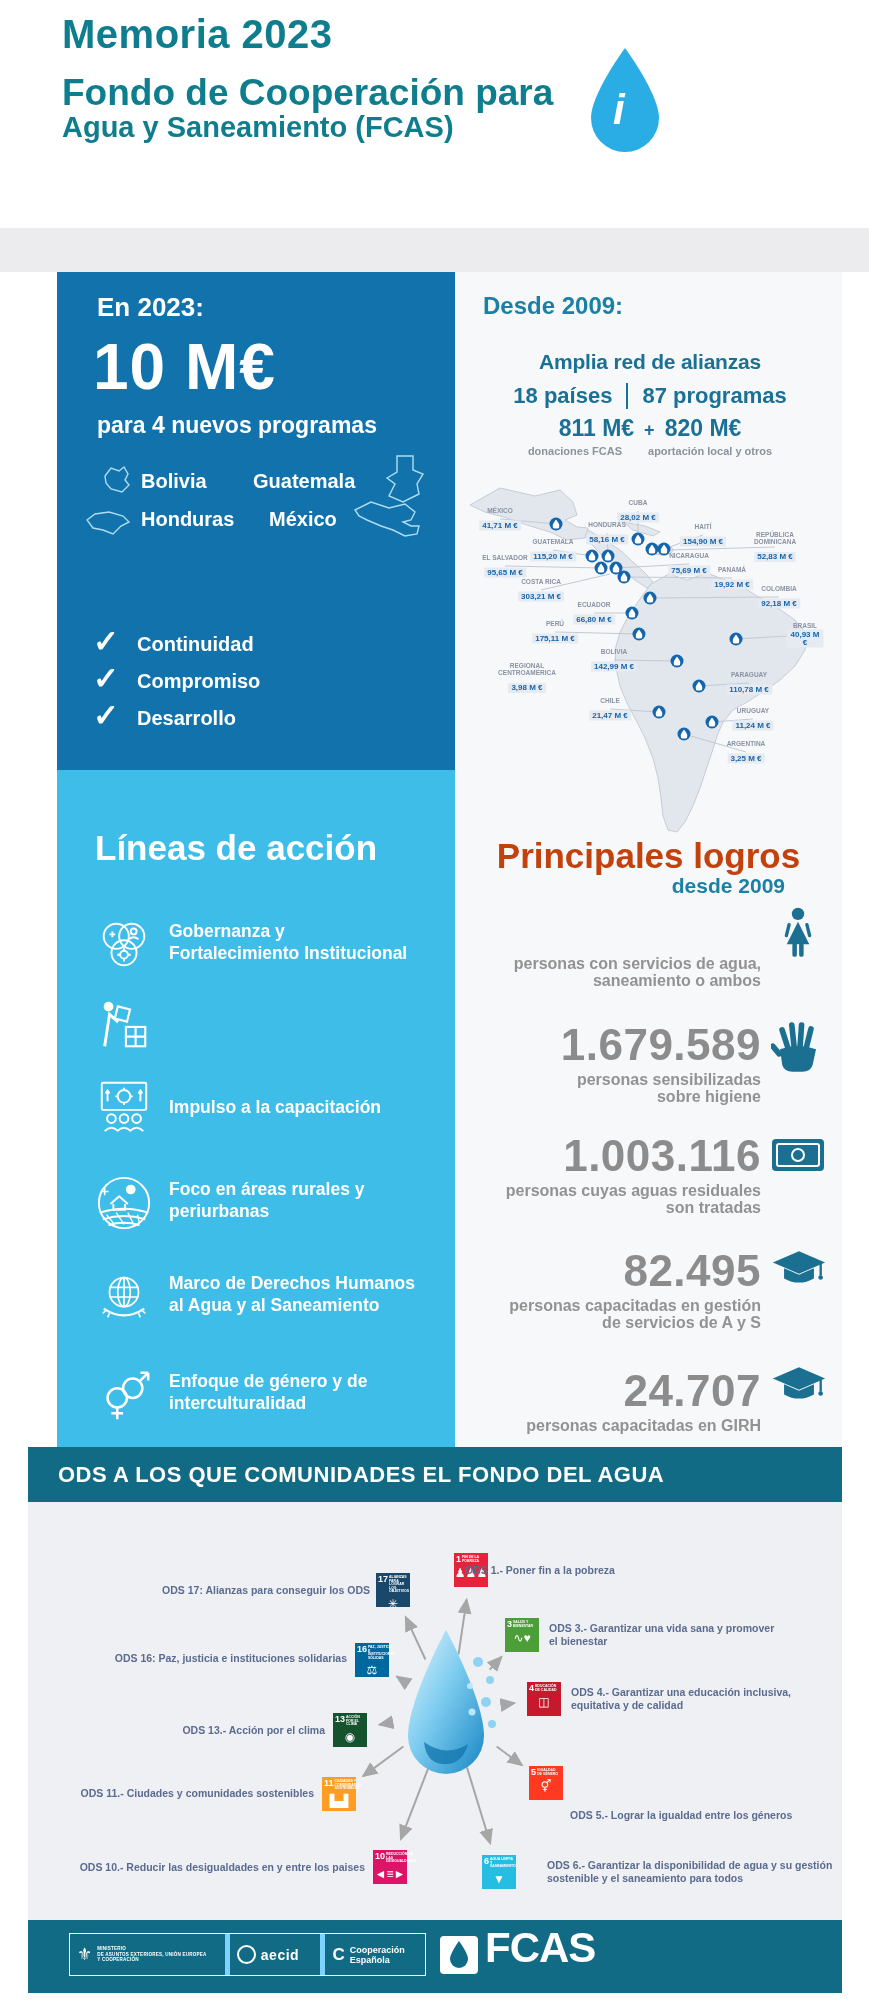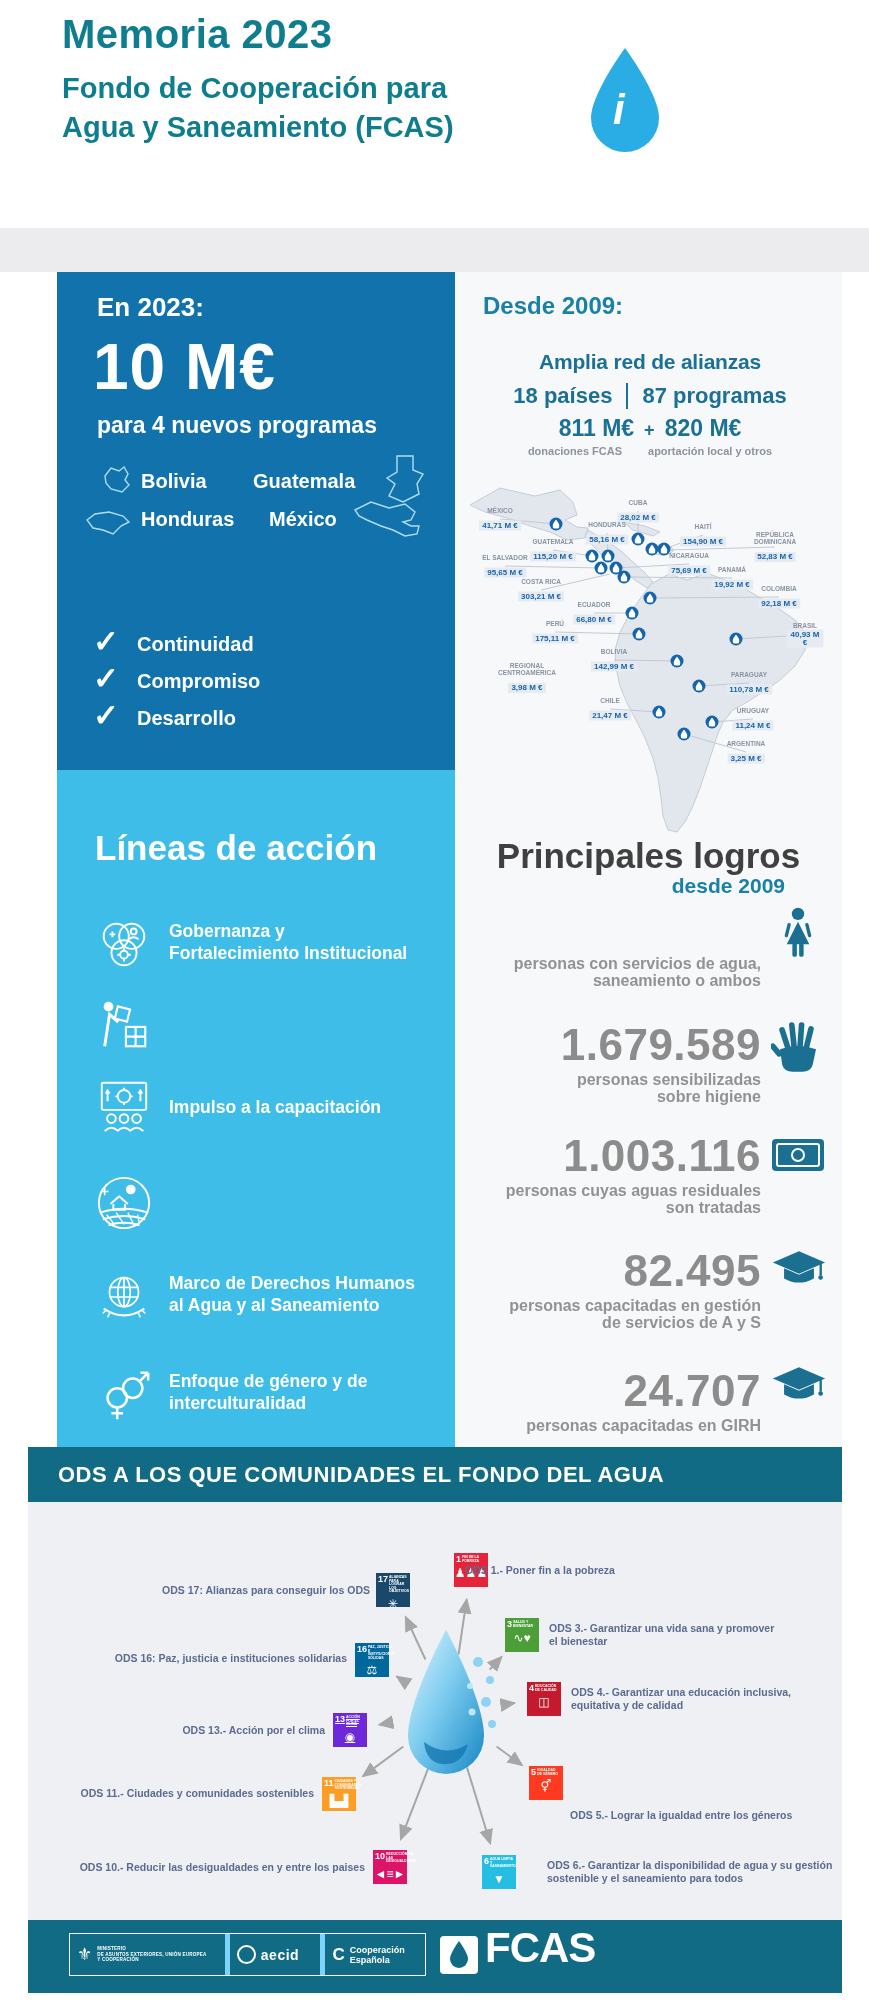--- a/index.html
+++ b/index.html
@@ -2,21 +2,21 @@
 <html><head>
 <meta charset="utf-8">
 <style>
   html,body{margin:0;padding:0;background:#fff;}
   #page{position:relative;width:869px;height:2000px;background:#ffffff;
         font-family:"Liberation Sans",sans-serif;overflow:hidden;}
   .abs{position:absolute;}
 
   
   .main-title{position:absolute;left:62px;top:12px;font-size:40px;font-weight:800;color:#0e7d8e;letter-spacing:.5px;}
-  .sub1{position:absolute;left:62px;top:72px;font-size:29px;font-weight:800;color:#0e7d8e;}
+  .sub1{position:absolute;left:62px;top:72px;font-size:37px;font-weight:800;color:#0e7d8e;}
   .sub2{position:absolute;left:62px;top:111px;font-size:29px;font-weight:800;color:#0e7d8e;}
   .hdr-drop{position:absolute;left:583px;top:46px;width:84px;height:112px;}
   .hdr-drop .i{position:absolute;left:30px;top:40px;color:#fff;font-size:42px;font-weight:800;font-style:italic;}
 
   .url-band{position:absolute;left:0;top:228px;width:869px;height:44px;background:#ececee;}
   .link{position:absolute;font-weight:700;color:#235f6b;text-decoration:underline;}
   .link-l{left:62px;top:243px;width:270px;text-align:center;font-size:13.5px;}
   .link-r{left:355px;top:245px;width:200px;text-align:center;font-size:12px;}
 
   
@@ -43,21 +43,21 @@
   
   #map{position:absolute;left:0;top:198px;width:387px;height:375px;}
   #map-lines{position:absolute;left:0;top:0;z-index:1;}
   .chip{position:absolute;transform:translate(-50%,-50%);text-align:center;z-index:4;}
   .mname{font-size:6.5px;font-weight:700;color:#8a93a3;line-height:7px;max-width:86px;margin:0 auto;}
   .mval{display:inline-block;font-size:8px;font-weight:800;color:#1565ad;background:#e6eaf1;padding:1px 3px;margin-top:1px;line-height:8px;}
   .mdrop{position:absolute;width:13px;height:13px;border-radius:50%;background:#1565ad;transform:translate(-50%,-50%);
          z-index:3;display:flex;align-items:center;justify-content:center;}
 
   
-  .lg-title{position:absolute;left:0;top:564px;width:100%;text-align:center;font-size:35px;font-weight:700;color:#404040;}
+  .lg-title{position:absolute;left:0;top:564px;width:100%;text-align:center;font-size:35px;font-weight:700;color:#c2410c;}
   .lg-sub{position:absolute;left:0;top:602px;width:330px;text-align:right;font-size:21px;font-weight:700;color:#1a80a6;}
   .lg-num{position:absolute;left:0;width:306px;text-align:right;font-size:44px;font-weight:800;color:#8c8c8c;letter-spacing:.5px;}
   .lg-lab{position:absolute;left:0;width:306px;text-align:right;font-size:16px;font-weight:700;color:#929292;line-height:17px;}
   .licon{position:absolute;left:316px;width:54px;height:54px;color:#1b6f91;}
 
   
   .panel-lineas{position:absolute;left:57px;top:770px;width:398px;height:677px;background:#3fbde9;color:#fff;}
   .ln-title{position:absolute;left:38px;top:58px;font-size:35px;font-weight:600;}
   .ln-icon{position:absolute;left:38px;width:58px;height:58px;}
   .ln-txt{position:absolute;left:112px;width:276px;font-size:17.5px;font-weight:800;line-height:22px;}
@@ -426,20 +426,24 @@
 
     <div class="ln-icon" style="top:404px">
       <svg width="58" height="58" viewBox="0 0 60 60" fill="none" stroke="#fff" stroke-width="2">
         <circle cx="30" cy="30" r="26"></circle>
         <circle cx="37" cy="16" r="5" fill="#fff" stroke="none"></circle>
         <path d="M16 31 l9 -8 9 8 M19 31 v6 h12 v-6"></path>
         <path d="M10 14 v8 M6 18 h8" stroke-width="1.6"></path>
         <path d="M5 40 q25 -8 50 0 M8 47 q22 -7 44 0 M14 53 q16 -5 32 0"></path>
         <path d="M12 42 l8 10 M22 40 l8 12 M34 40 l6 12 M44 42 l2 9" stroke-width="1.4"></path>
         </svg></div>
+    <div class="ln-txt" style="top:408px">
+      <div>Foco en áreas rurales y</div>
+        <div>periurbanas</div>
+      </div>
 
     <div class="ln-icon" style="top:498px">
       <svg width="58" height="58" viewBox="0 0 60 60" fill="none" stroke="#fff" stroke-width="1.8">
         <circle cx="30" cy="25" r="15"></circle>
         <ellipse cx="30" cy="25" rx="6.5" ry="15"></ellipse>
         <path d="M15 20 h30 M15 30 h30 M30 10 v30"></path>
         <path d="M9 42 q21 14 42 0" stroke-width="2.2"></path>
         <path d="M11 44 l-3 3 M15 47 l-2 4 M45 47 l2 4 M49 44 l3 3" stroke-width="1.6"></path>
         </svg></div>
     <div class="ln-txt" style="top:502px">
@@ -515,21 +519,21 @@
         <div class="sdg-tile" style="left: 327px; top: 141px; background: rgb(0, 104, 157);">
           <div class="sdg-top">
             <span class="sdg-num">16</span>
             <span class="sdg-small">PAZ, JUSTICIA E INSTITUCIONES SÓLIDAS</span>
           </div>
           <div class="sdg-glyph">⚖</div>
         </div>
         <div class="sdg-label left" style="top: 156px; right: 495px;">
           <div>ODS 16: Paz, justicia e instituciones solidarias</div>
         </div>
-        <div class="sdg-tile" style="left: 305px; top: 211px; background: #6d28d9; text-decoration: underline;">
+        <div class="sdg-tile" style="left: 305px; top: 211px; background: #14532d;">
           <div class="sdg-top">
             <span class="sdg-num">13</span>
             <span class="sdg-small">ACCIÓN POR EL CLIMA</span>
           </div>
           <div class="sdg-glyph">◉</div>
         </div>
         <div class="sdg-label left" style="top: 228px; right: 517px;">
           <div>ODS 13.- Acción por el clima</div>
         </div>
         <div class="sdg-tile" style="left: 294px; top: 275px; background: rgb(253, 157, 36);">

